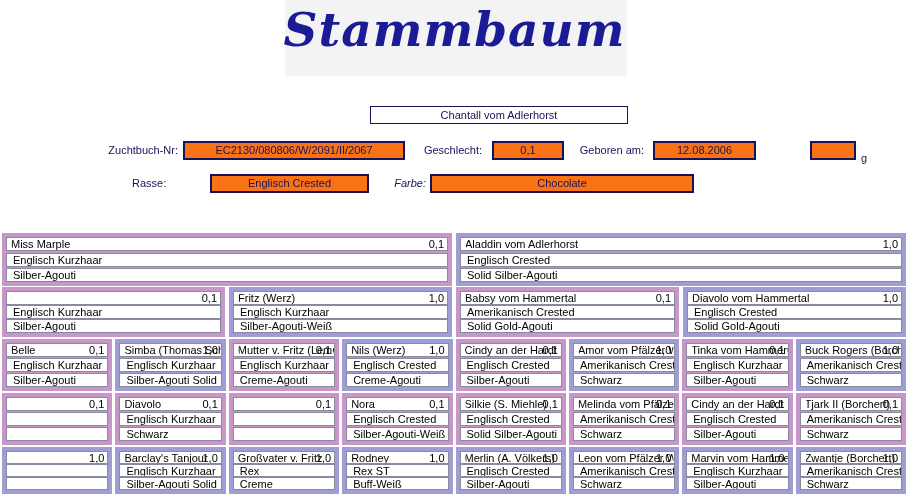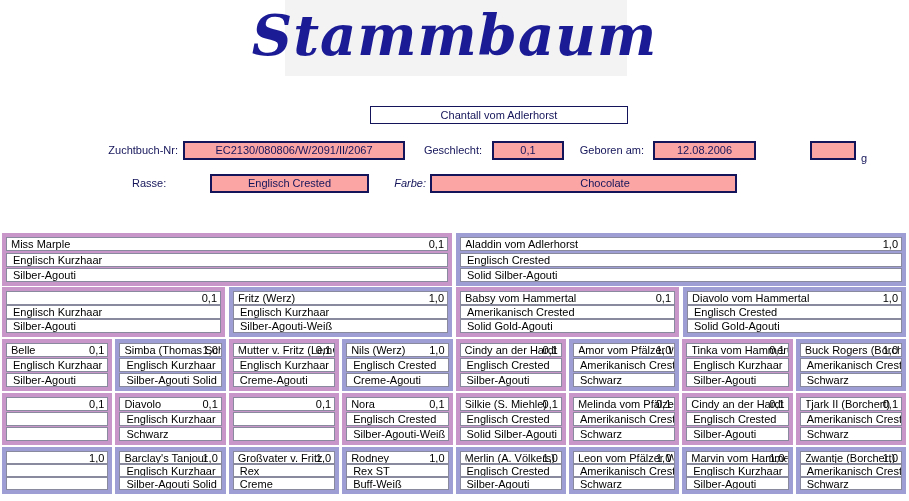--- a/index.html
+++ b/index.html
@@ -2,41 +2,41 @@
 <html style="--female: #c996c9; --male: #9e9ed4; --title: #1b1b96; --navy: #14145a;"><head>
 <meta charset="utf-8">
 <style>
   html,body{margin:0;padding:0;background:#fff;}
   #page{position:relative;width:909px;height:501px;background:#ffffff;overflow:hidden;
         font-family:"Liberation Sans",sans-serif;}
   
   #title-band{position:absolute;left:285px;top:0;width:342px;height:76px;background:#f3f3f3;}
   #title{position:absolute;left:0;top:2px;width:100%;text-align:center;
          font-family:"DejaVu Serif",serif;font-style:italic;font-weight:bold;
-         font-size:56px;color:var(--title,#1b1b96);letter-spacing:1px;}
+         font-size:47px;color:var(--title,#1b1b96);letter-spacing:1px;}
   
   #subject-box{position:absolute;left:370px;top:106px;width:256px;height:16px;
                border:1px solid var(--navy,#14145a);text-align:center;font-size:11px;
                line-height:16px;color:#14145a;background:#fff;}
   
   .flabel{position:absolute;font-size:11px;color:var(--navy,#14145a);height:18px;line-height:18px;}
-  .ffield{position:absolute;border:2px solid var(--navy,#14145a);background:#fca5a5;
+  .ffield{position:absolute;border:2px solid var(--navy,#14145a);background:#f97316;
           font-size:11px;color:#14145a;text-align:center;height:15px;line-height:15px;}
   #lbl-zucht{left:100px;top:141px;width:78px;text-align:right;}
   #fld-zucht{left:183px;top:141px;width:218px;}
   #lbl-geschlecht{left:412px;top:141px;width:70px;text-align:right;}
   #fld-geschlecht{left:492px;top:141px;width:68px;}
   #lbl-geboren{left:566px;top:141px;width:78px;text-align:right;}
   #fld-geboren{left:653px;top:141px;width:99px;}
   #fld-weight{left:810px;top:141px;width:42px;}
   #lbl-g{left:861px;top:149px;width:12px;}
   #lbl-rasse{left:132px;top:174px;width:46px;text-align:left;}
   #fld-rasse{left:210px;top:174px;width:155px;}
   #lbl-farbe{left:388px;top:174px;width:38px;text-align:right;font-style:italic;}
-  #fld-farbe{left:430px;top:174px;width:260px;padding-left:43px;}
+  #fld-farbe{left:430px;top:174px;width:260px;}
   
   .prow-gen{position:absolute;left:2px;width:904px;display:flex;}
   #gen1{top:233px;height:53px;gap:4px;}
   #gen2{top:287px;height:50px;gap:4px;}
   #g3r1{top:339px;height:52px;gap:3px;}
   #g3r2{top:393px;height:52px;gap:3px;}
   #g3r3{top:447px;height:47px;gap:3px;}
   .pbox{flex:1;position:relative;box-sizing:border-box;border:3px solid;display:flex;
         flex-direction:column;justify-content:space-between;padding:1px;min-width:0;}
   .pbox.female{border-color:var(--female,#c996c9);background:var(--female,#c996c9);}

